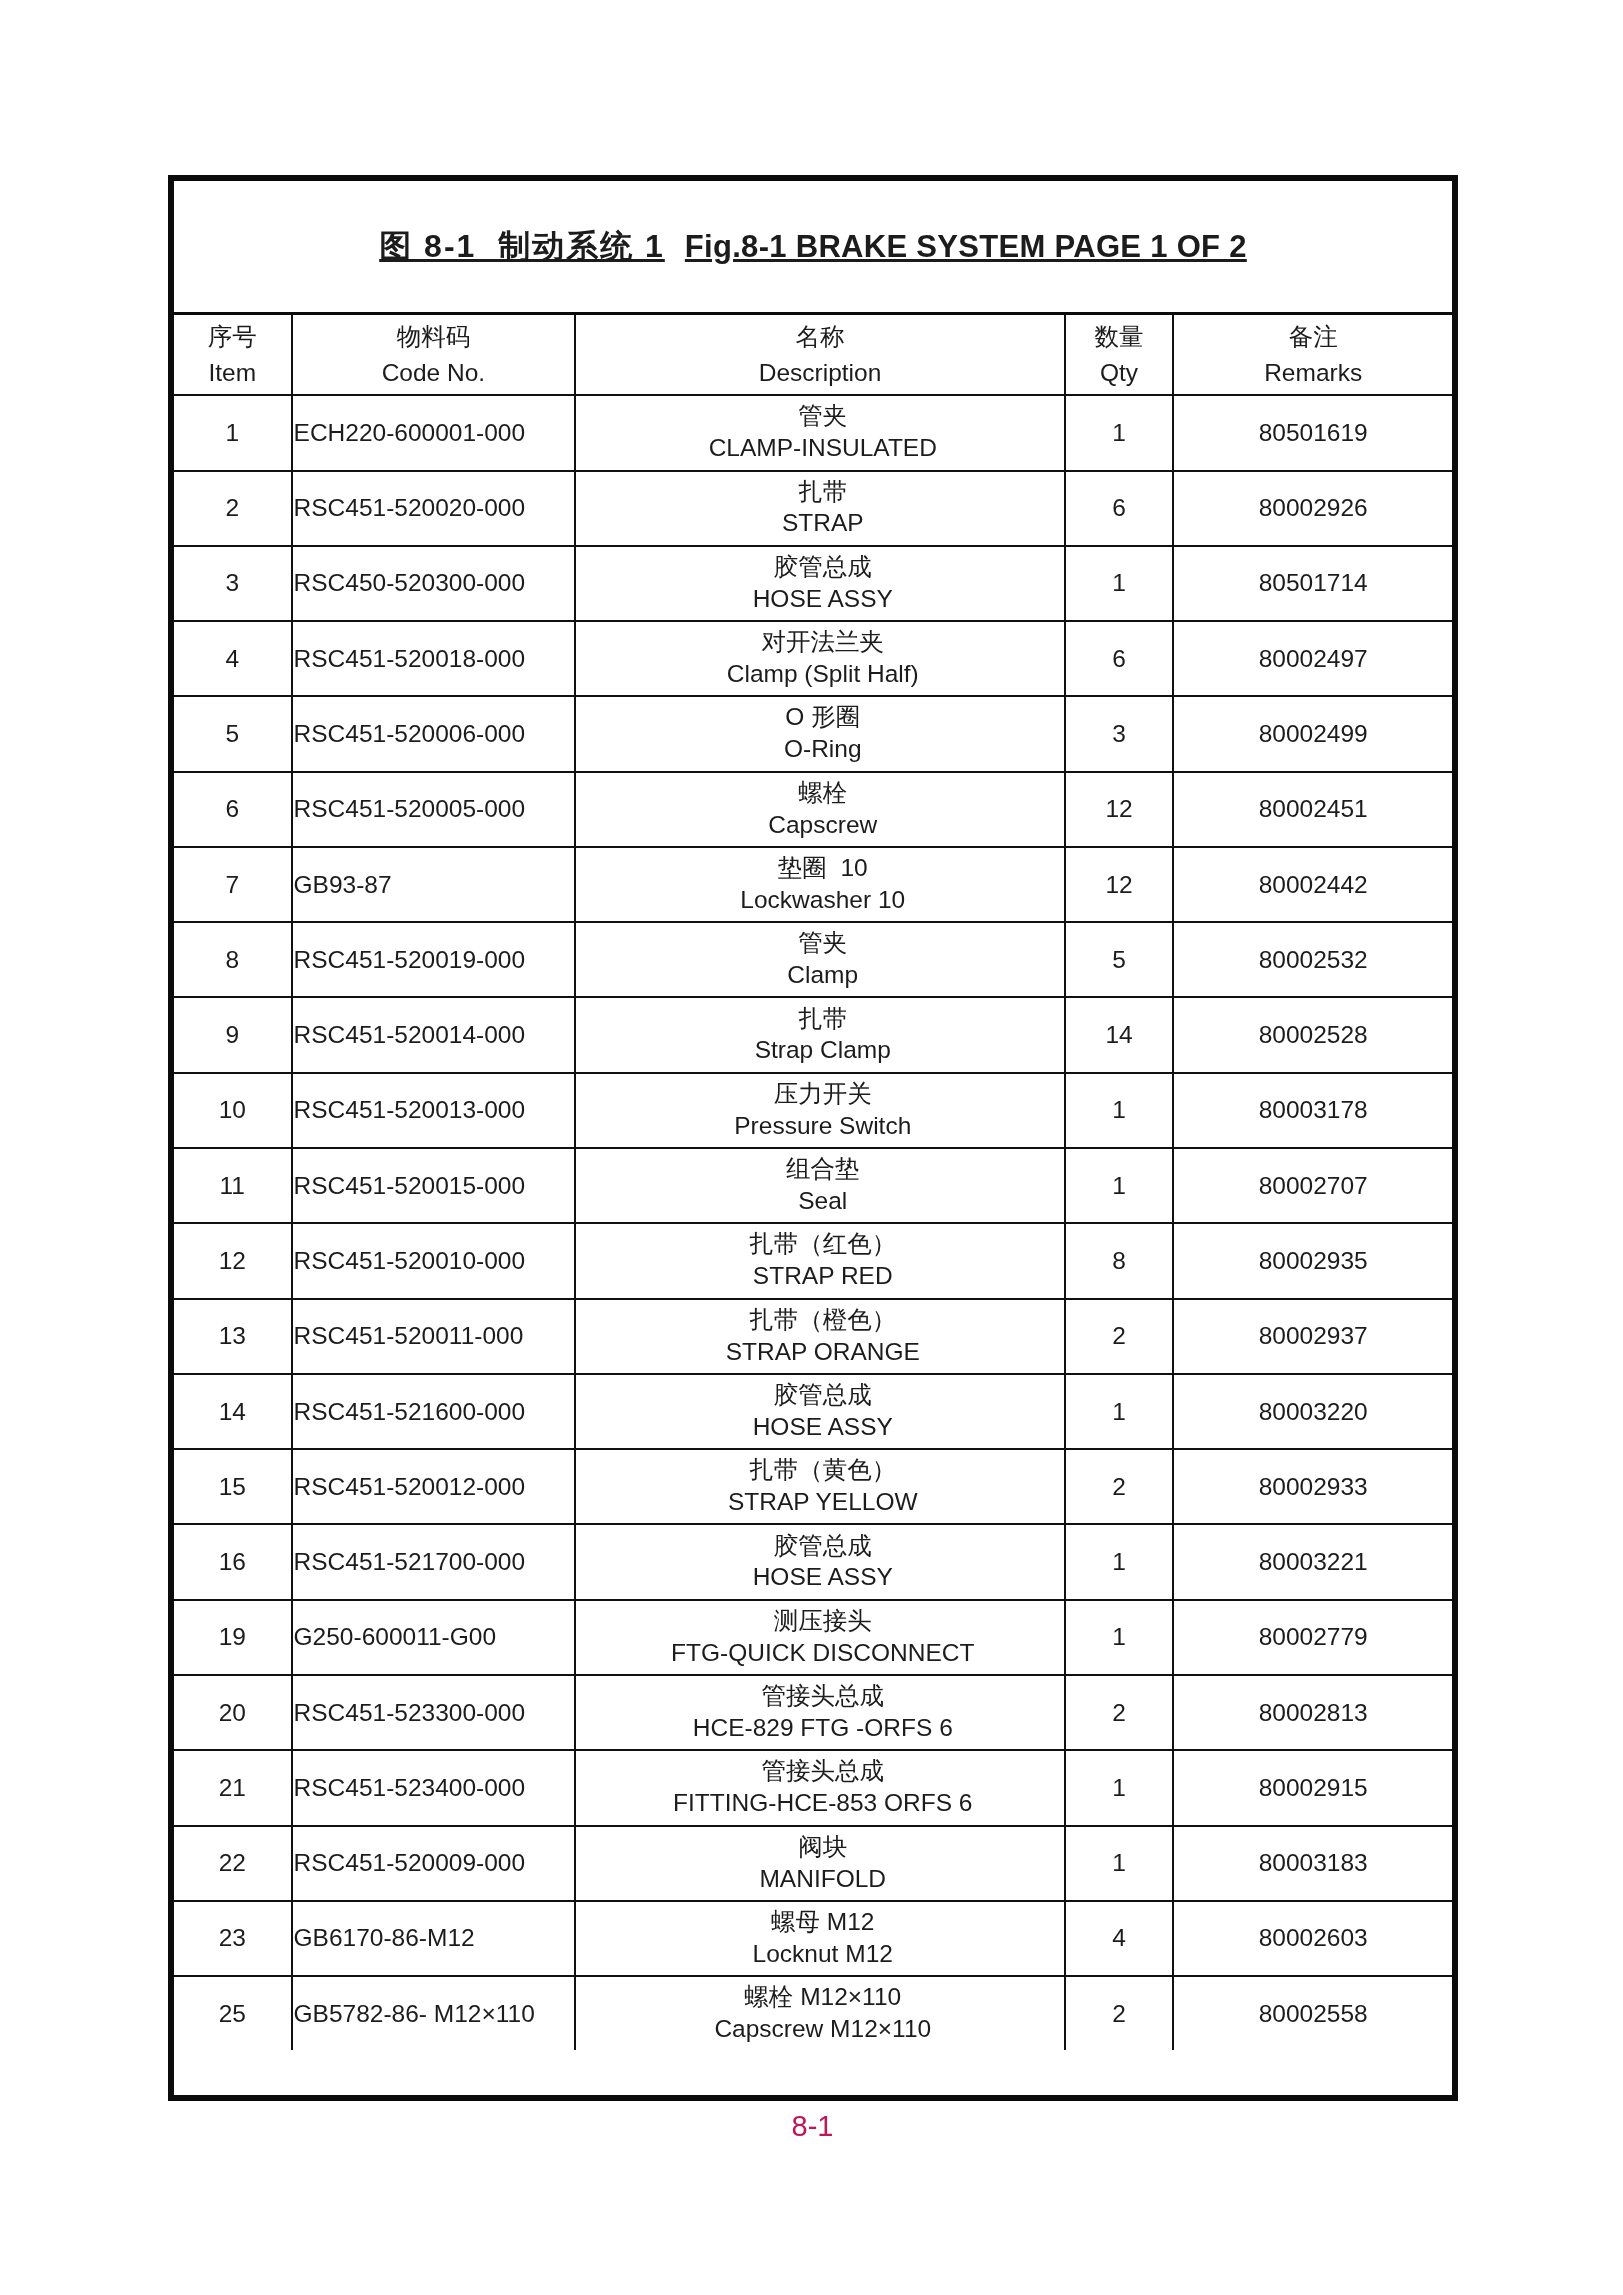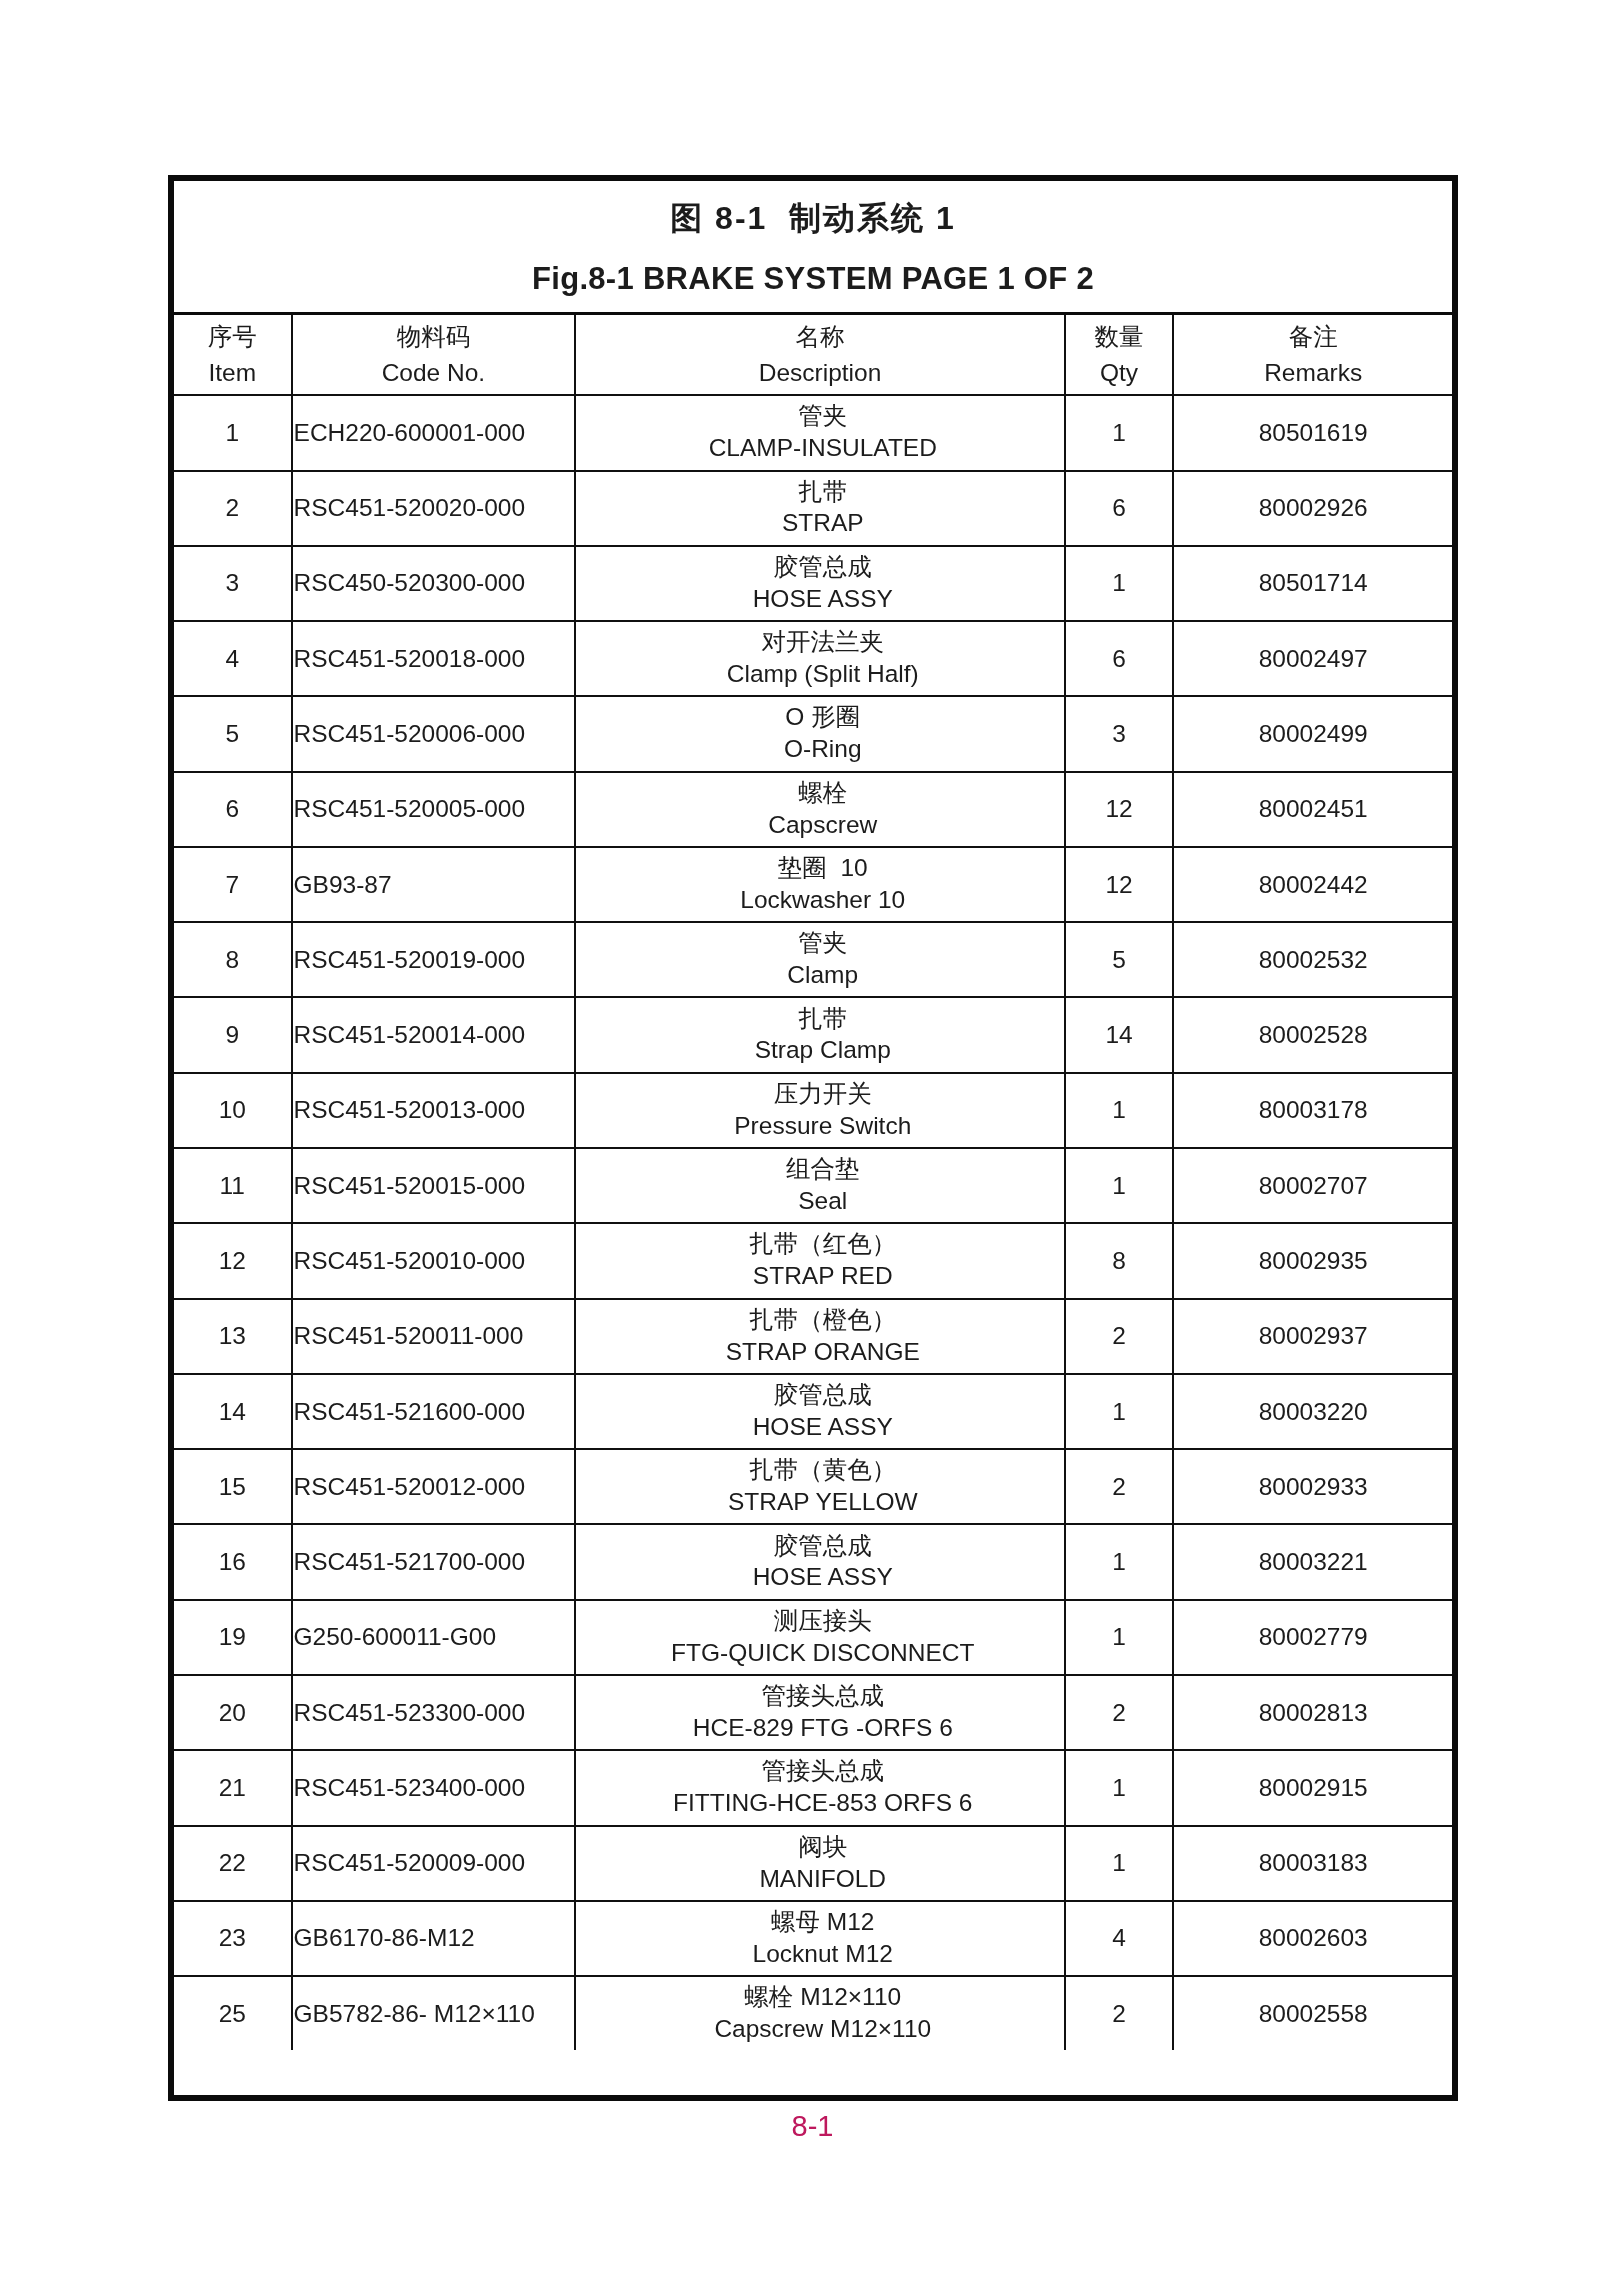--- a/index.html
+++ b/index.html
@@ -20,24 +20,25 @@
     height: 1926px;
     border: 6.1px solid #0b0b0b;
     box-sizing: border-box;
     background: #ffffff;
   }
   .title-block {
     height: 134px;
     box-sizing: border-box;
     border-bottom: 3.4px solid #0b0b0b;
     display: flex;
-    flex-direction: column;
+    flex-direction: row;
     align-items: center;
     justify-content: center;
     gap: 20px;
+    text-decoration: underline;
   }
   .title-zh {
     font-size: 32px;
     font-weight: bold;
     letter-spacing: 2px;
     white-space: pre;
   }
   .title-en {
     font-size: 31px;
     font-weight: bold;

